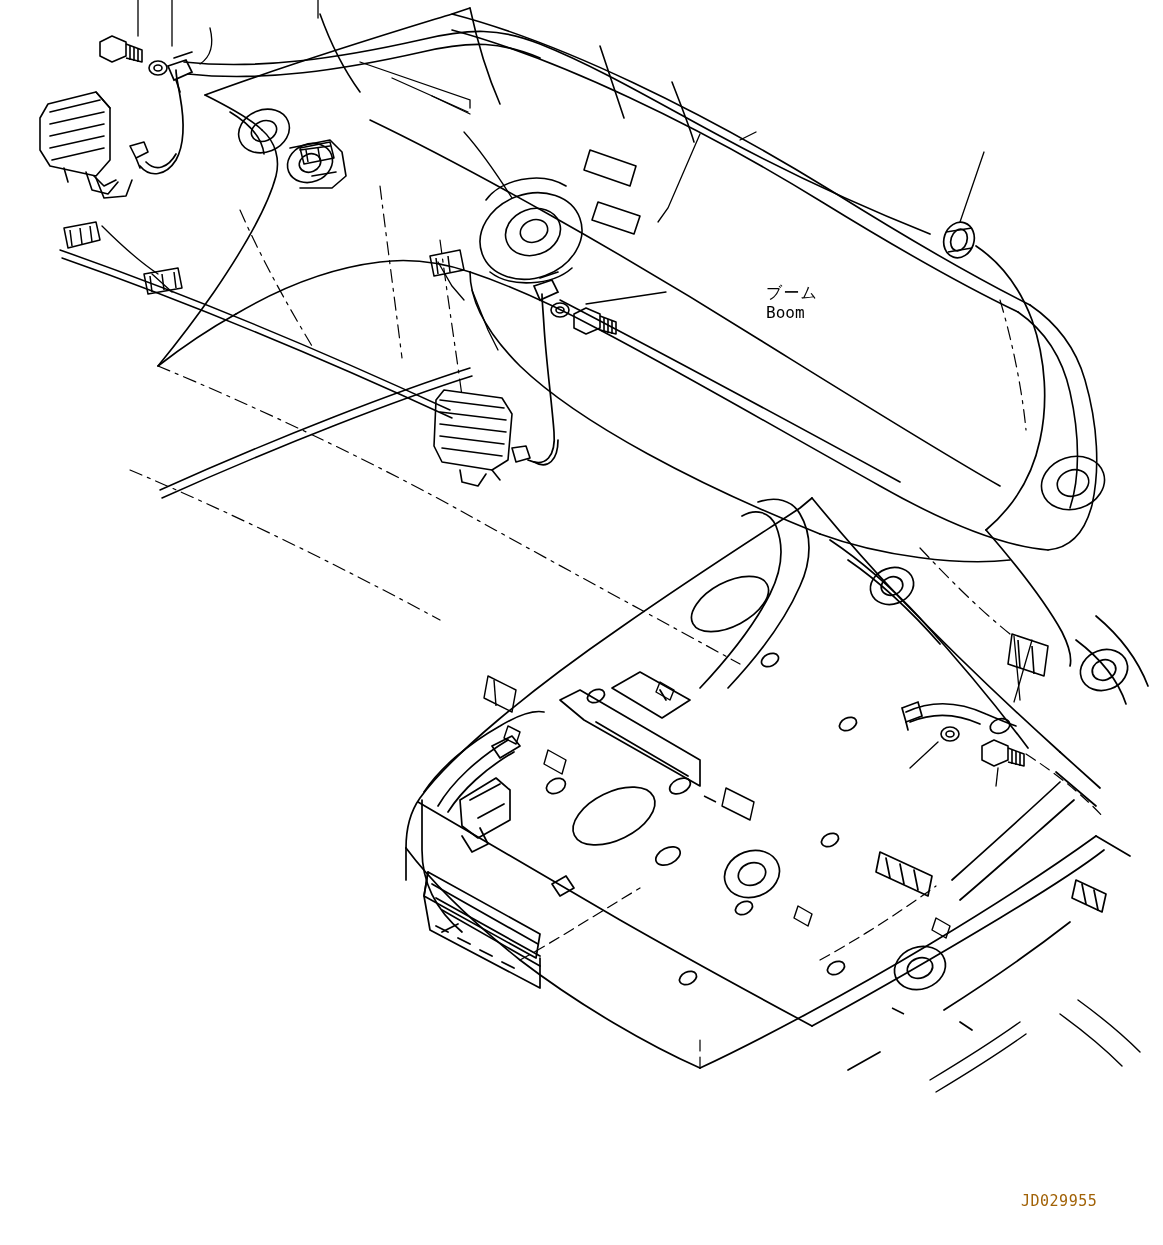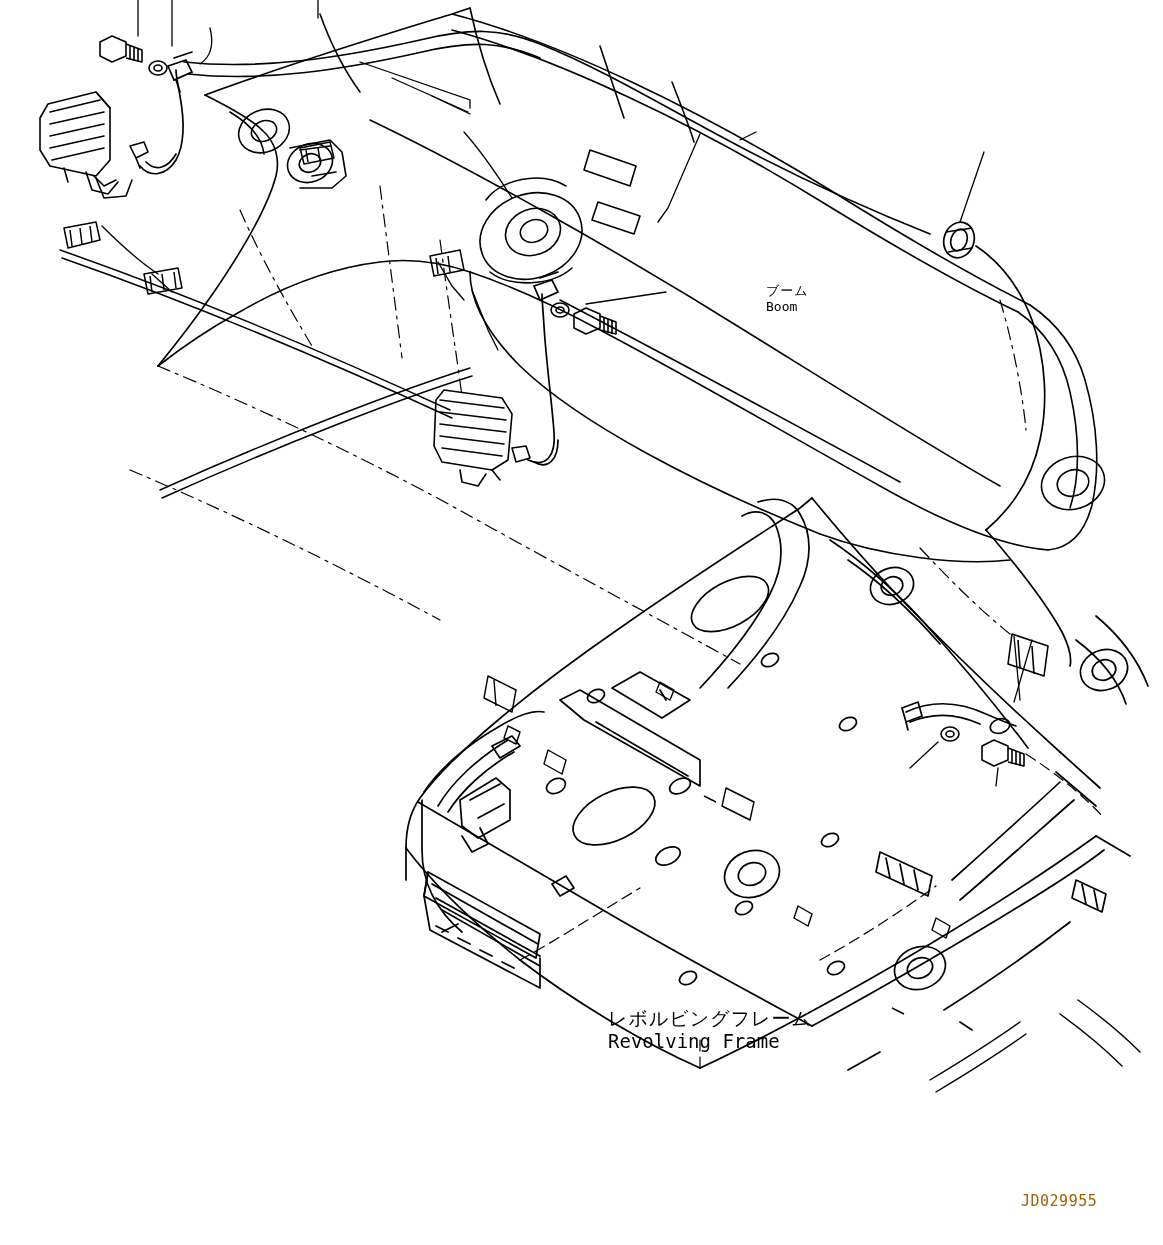--- a/index.html
+++ b/index.html
@@ -29,21 +29,21 @@
     white-space: nowrap;
     line-height: 1.22;
   }
   .label-jp {
     font-family: "DejaVu Sans", sans-serif;
     letter-spacing: 1px;
   }
   #label-boom {
     left: 766px;
     top: 283px;
-    font-size: 13px;
+    font-size: 16px;
   }
   #label-frame {
     left: 608px;
     top: 1007px;
     font-size: 19px;
   }
   #drawing-number {
     position: absolute;
     left: 1021px;
     top: 1192px;
@@ -377,20 +377,16 @@
       <path d="M936,918 L950,926 L946,938 L932,930 Z"></path>
       <path d="M892,1008 L904,1014"></path>
     </g>
   </svg>
 
   <div class="label" id="label-boom">
     <div class="label-jp">ブーム</div>
     <div>Boom</div>
   </div>
 
-  <div class="label" id="label-frame">
-    <div class="label-jp">レボルビングフレーム</div>
-    <div>Revolving Frame</div>
-  </div>
 
   <div id="drawing-number">JD029955</div>
 
 </div>
 
 </body></html>

